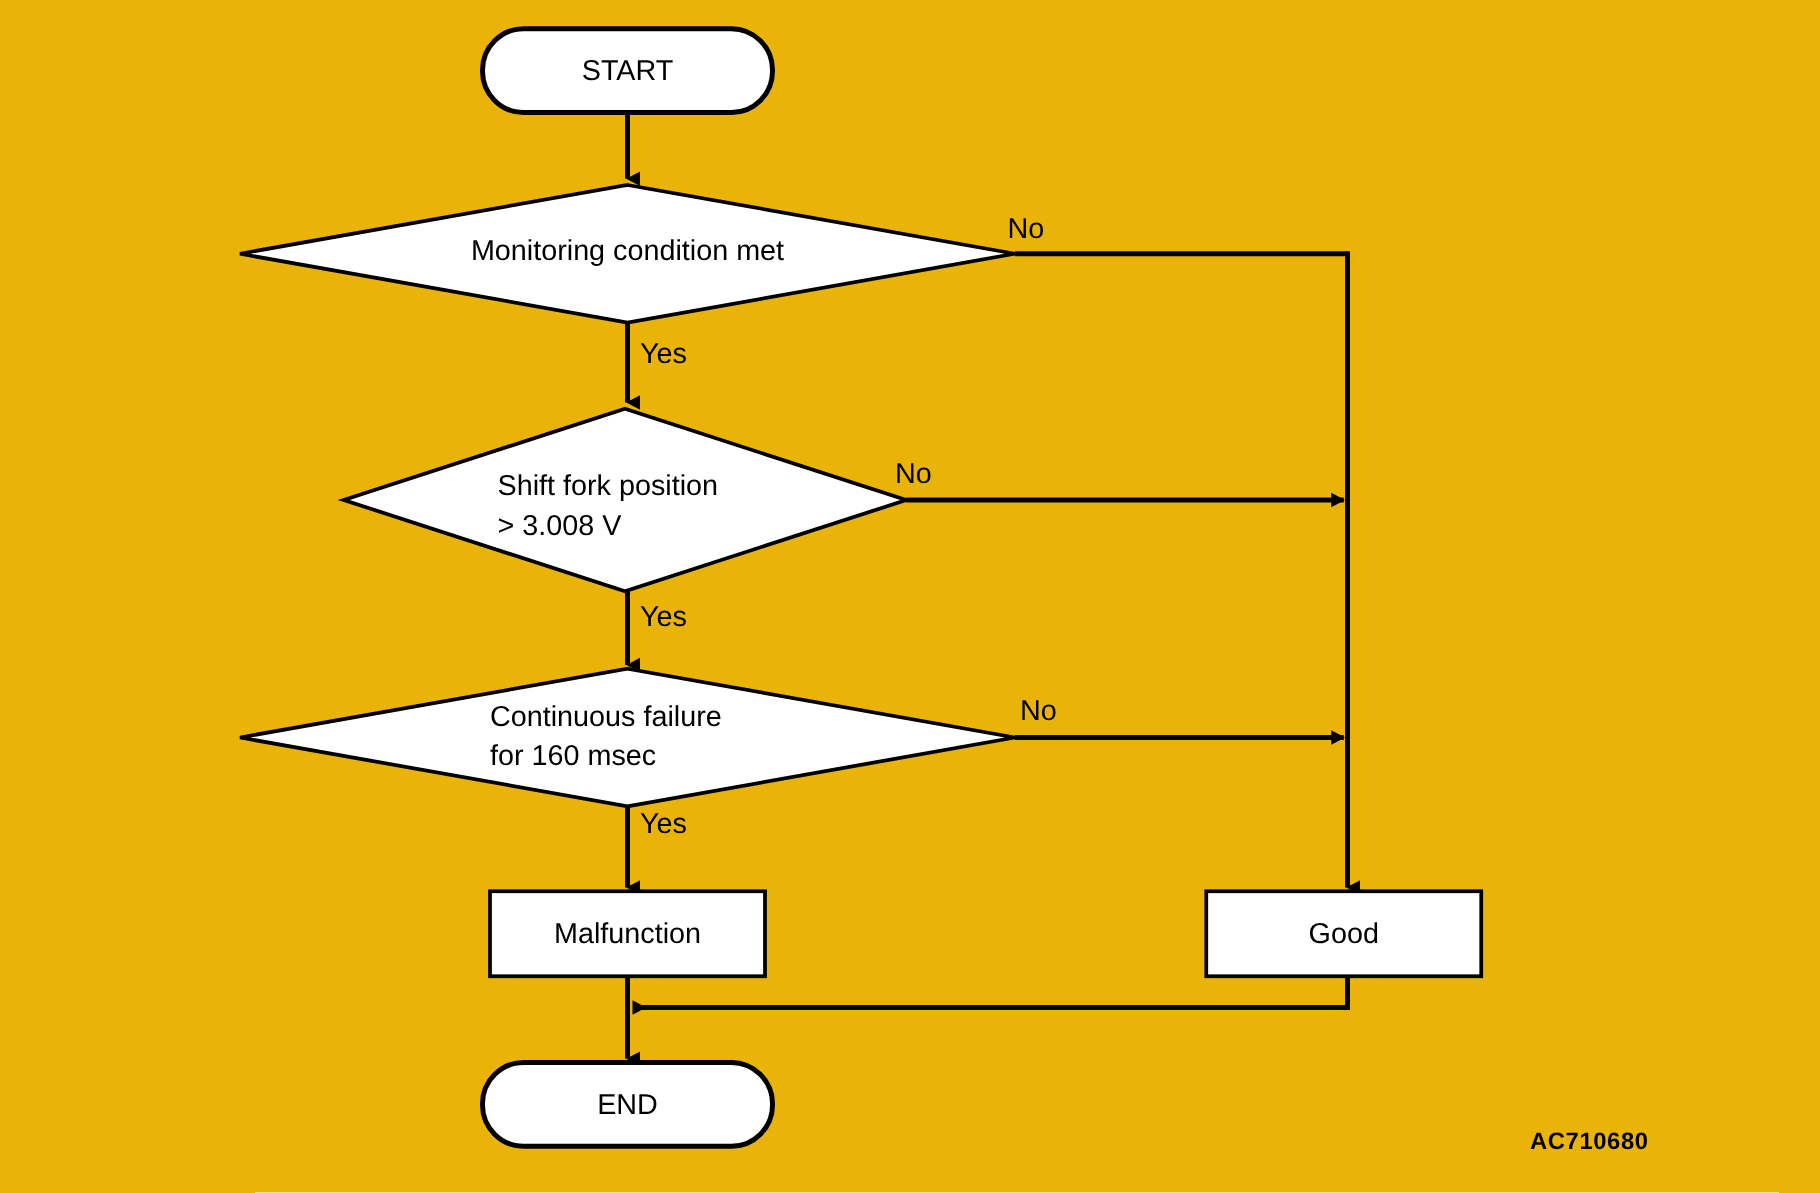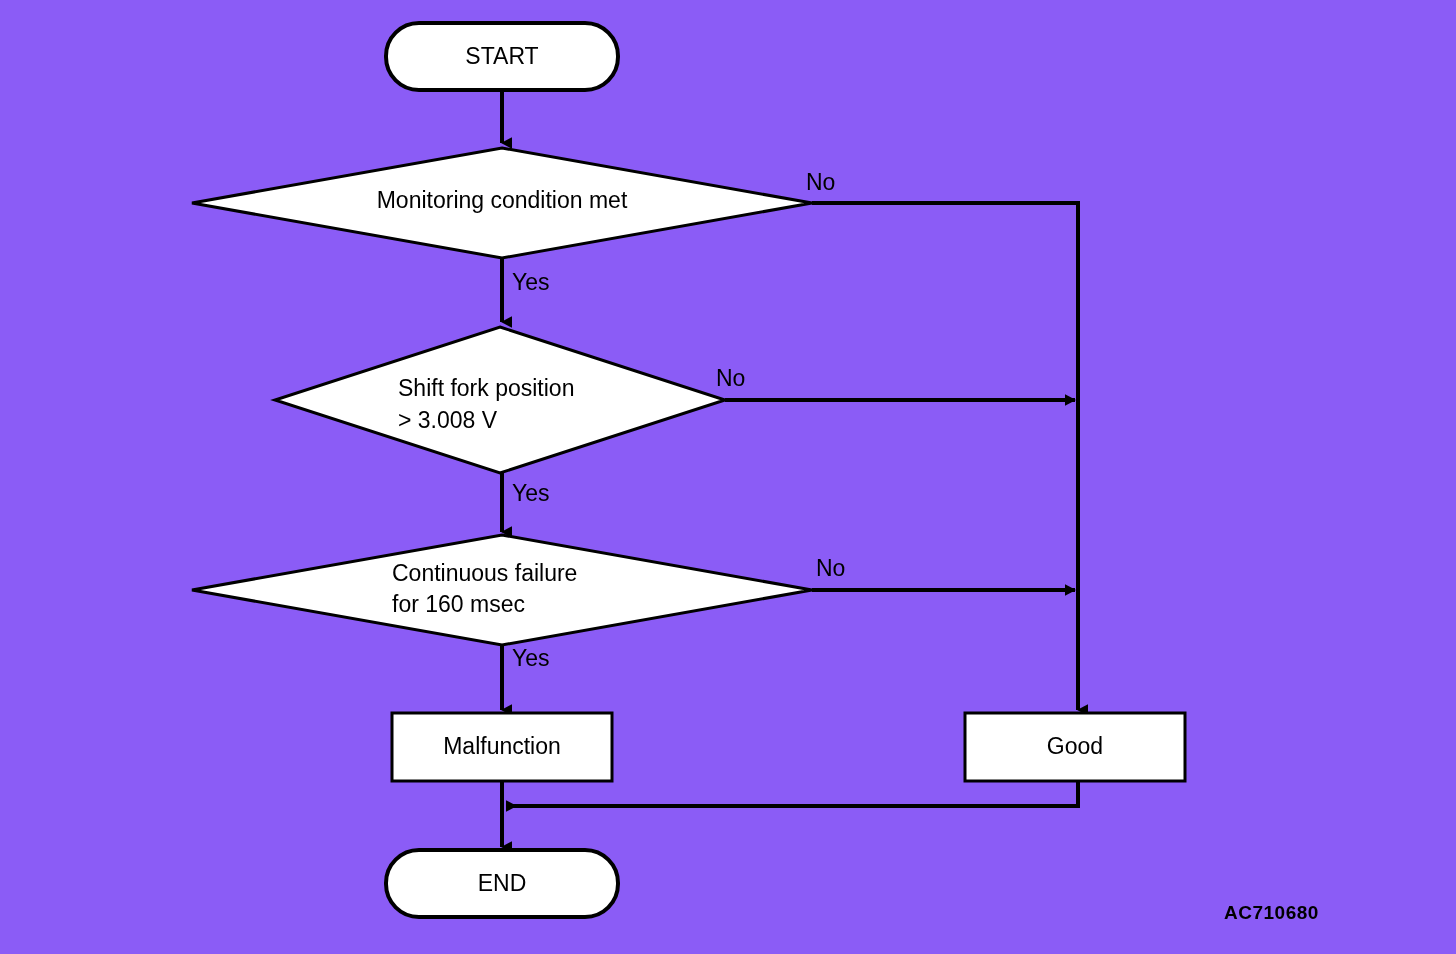--- a/index.html
+++ b/index.html
@@ -11,21 +11,21 @@
   body {
     font-family: "Liberation Sans", sans-serif;
     width: 1456px;
     height: 954px;
     overflow: hidden;
   }
   #flowchart-root {
     position: relative;
     width: 1456px;
     height: 954px;
-    background: #8b5cf6;
+    background: #eab308;
   }
   svg.diagram {
     display: block;
     width: 1456px;
     height: 954px;
   }
   .shape-stroke {
     fill: #ffffff;
     stroke: #000000;
     stroke-width: 3;

